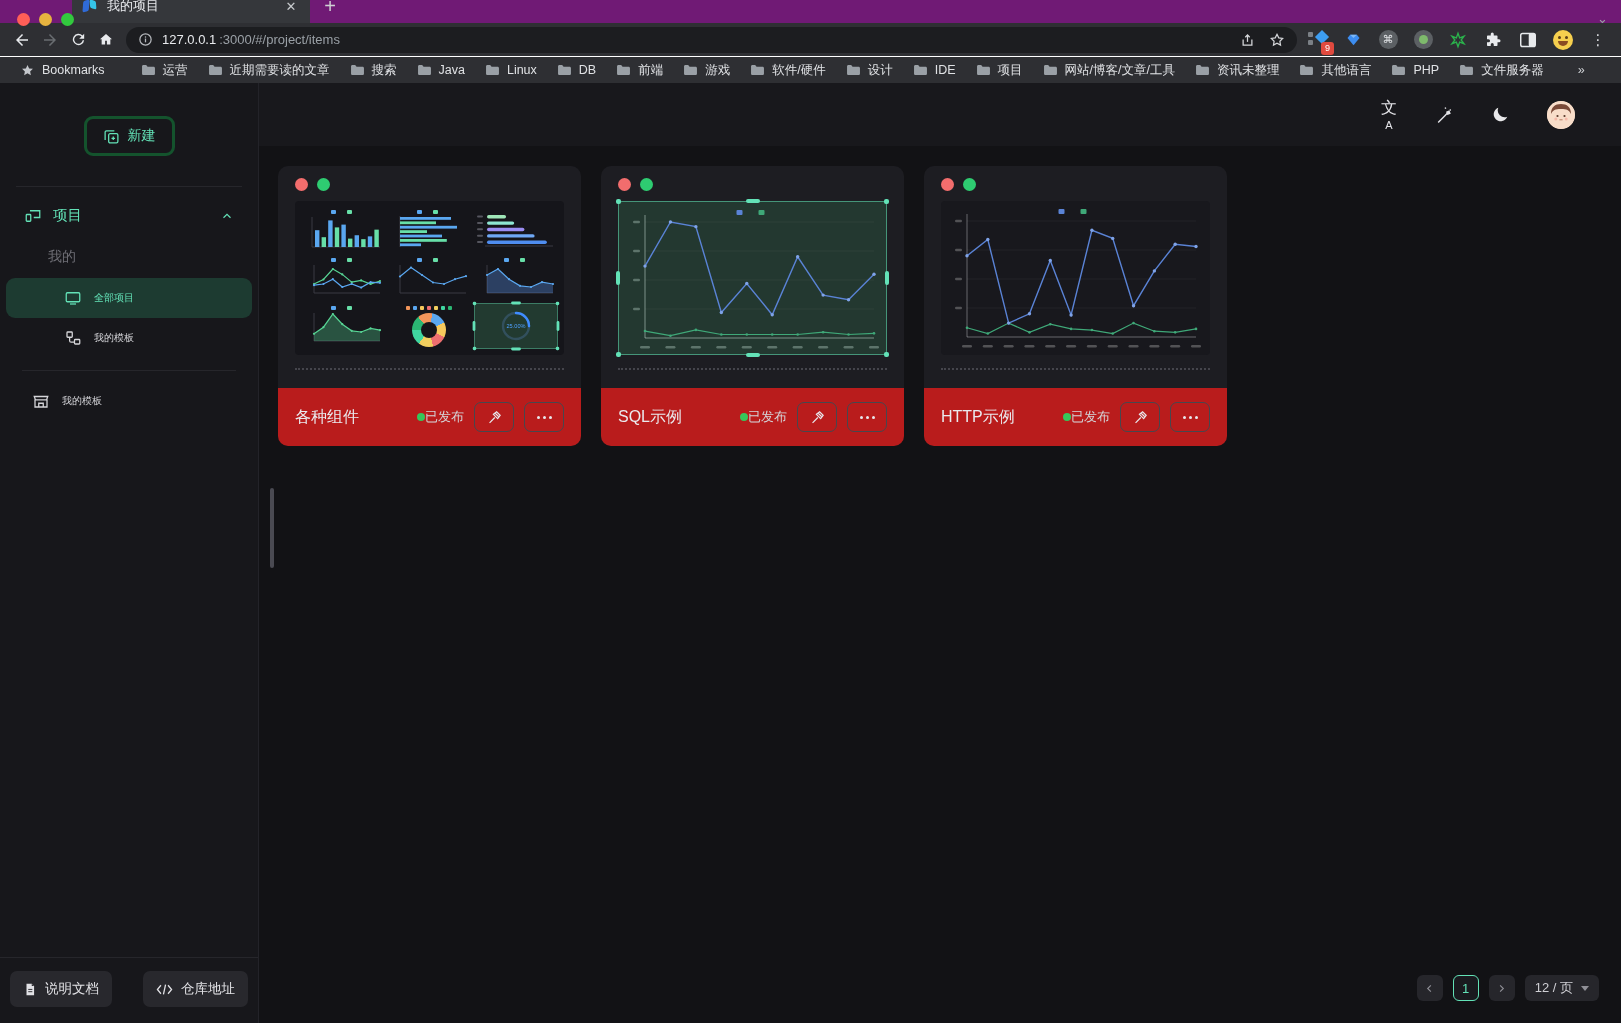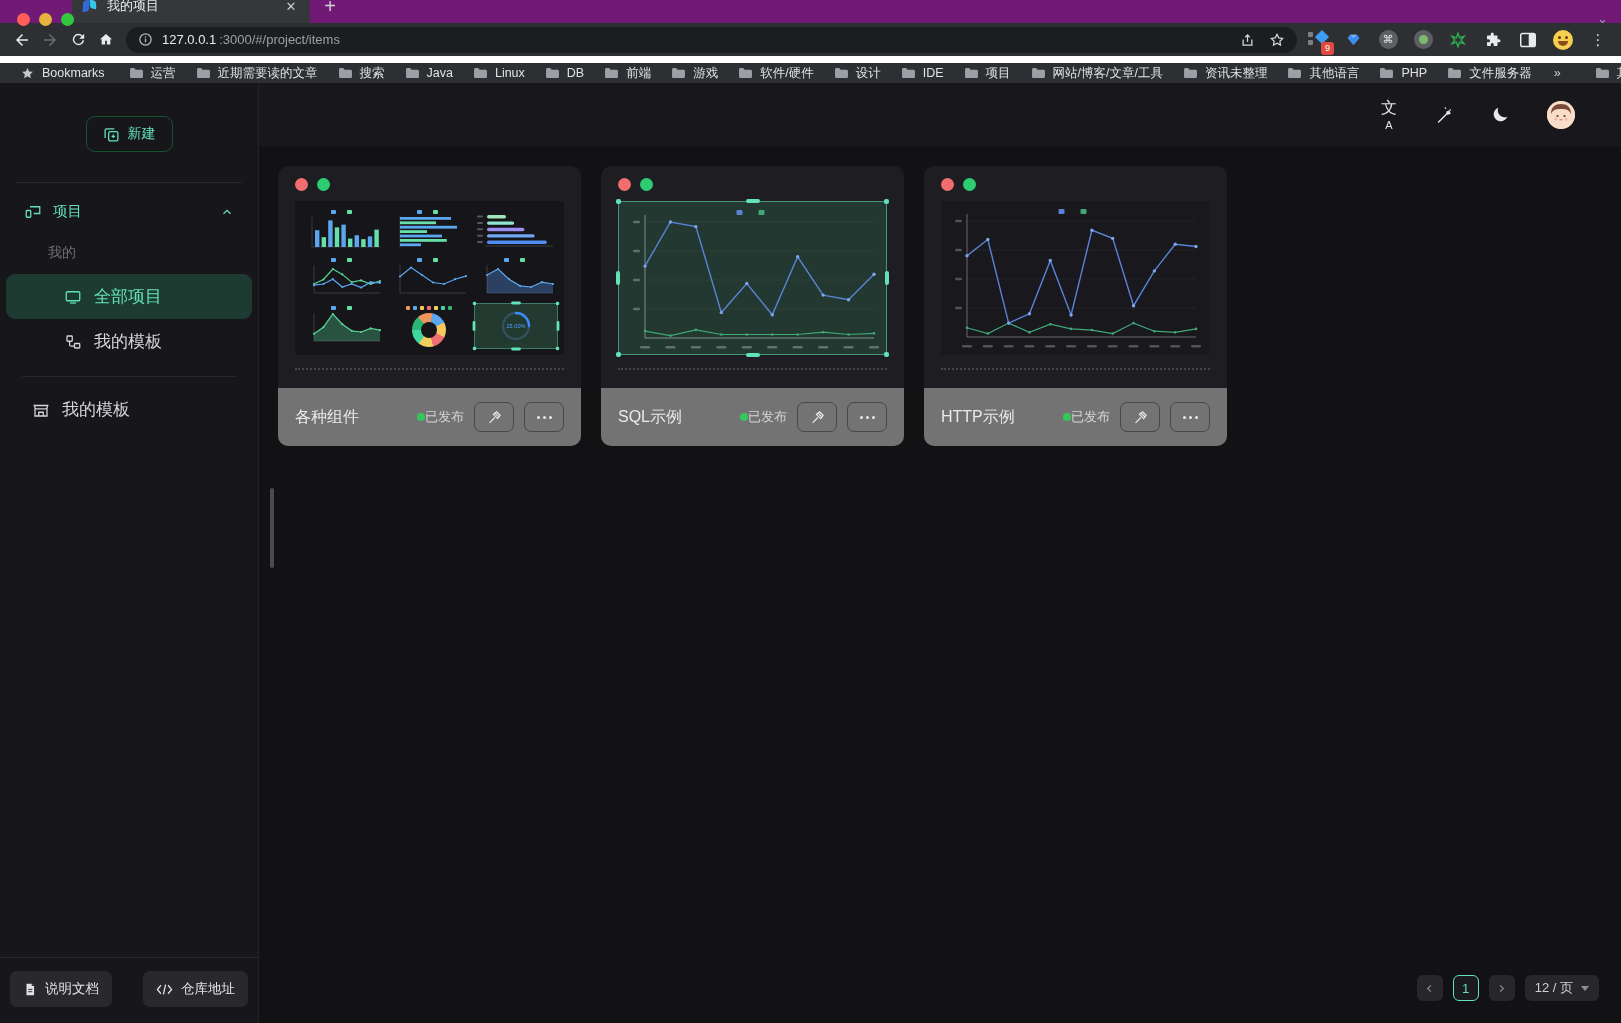--- a/index.html
+++ b/index.html
@@ -38,38 +38,38 @@
   .diamond{width:10px;height:10px;background:#3d9df0;transform:rotate(45deg);position:absolute;right:2px;top:3px}
   .minisq{position:absolute;width:5px;height:5px;background:#7b8086;border-radius:1px}
   .circle-icn{width:19px;height:19px;border-radius:50%;background:#5c6064;display:grid;place-items:center;color:#dfe1e4;font-size:11px}
   .record-in{width:9px;height:9px;border-radius:50%;background:#7eba6c}
   .emoji{width:20px;height:20px;border-radius:50%;background:#f6cf4e;position:relative}
   .emoji i{position:absolute;width:3px;height:3px;border-radius:50%;background:#5a3d18;top:6px}
   .emoji .e1{left:5px}.emoji .e2{right:5px}
   .emoji u{position:absolute;left:5px;right:5px;bottom:4px;height:5px;border-radius:0 0 6px 6px;background:#8a4b22}
   .kebab{color:#d5d7da;font-size:15px;letter-spacing:0}
 
-  .bookmarksbar{height:27px;background:#2e2f33;border-top:7px solid #ffffff;display:flex;align-items:center;
-    gap:4px;padding:0 10px;font-size:12.5px;color:#e0e2e5;flex:none}
+  .bookmarksbar{height:27px;background:#2e2f33;border-top:1px solid #ffffff;display:flex;align-items:center;
+    gap:16px;padding:0 10px;font-size:12.5px;color:#e0e2e5;flex:none}
   .bm{display:flex;align-items:center;gap:7px;padding:0 10px;white-space:nowrap}
   .bm-star svg{display:block}
   .bm-overflow{color:#cfd2d6;padding:0 8px}
   .bm-sep{width:1px;height:16px;background:#505357;margin:0 4px}
 
   
   .app{flex:1;display:flex;min-height:0;background:#121215}
   .sidebar{width:259px;flex:none;background:#17171b;border-right:1px solid #232329;position:relative}
   .new-btn{margin:33px auto 0;display:flex;align-items:center;gap:8px;color:#63e2b7;
-    border:1px solid #14532d;border-radius:9px;padding:8px 16px;font-size:14px;background:transparent;width:max-content;cursor:pointer}
+    border:3px solid #14532d;border-radius:9px;padding:8px 16px;font-size:14px;background:transparent;width:max-content;cursor:pointer}
   .sdivider{height:1px;background:#26262b;margin:30px 16px 0}
   .menu{padding:8px 6px 0}
   .menu-group{display:flex;align-items:center;gap:11px;padding:11px 18px;color:#63e2b7;font-size:14.5px}
   .menu-group .chev{margin-left:auto;display:flex}
   .menu-sub{color:#6d6d74;font-size:14px;padding:12px 16px 12px 42px}
-  .menu-item{display:flex;align-items:center;gap:12px;padding:11px 16px 11px 58px;color:#d6d6da;font-size:17px;border-radius:9px;cursor:pointer}
+  .menu-item{display:flex;align-items:center;gap:12px;padding:11px 16px 11px 58px;color:#d6d6da;font-size:10px;border-radius:9px;cursor:pointer}
   .menu-item.active{background:#1d3b31;color:#63e2b7}
   .menu-item.lvl1{padding-left:26px}
   .sidebar-bottom{position:absolute;left:0;right:0;bottom:0;border-top:1px solid #26262b;
     padding:13px 10px 16px;display:flex;justify-content:space-between}
   .sbtn{display:flex;align-items:center;gap:8px;background:#28282d;border:none;border-radius:7px;
     padding:9px 13px;color:#e2e2e6;font-size:13.5px;cursor:pointer}
 
   .main{flex:1;position:relative;display:flex;flex-direction:column;min-width:0}
   .main-header{height:63px;background:#18181c;display:flex;align-items:center;padding:0 46px 0 28px;flex:none}
   .main-title{font-size:30px;color:#f03232;letter-spacing:1px}
@@ -84,21 +84,21 @@
   .card-dots{padding-top:12px;display:flex;gap:9px}
   .cdot{width:13px;height:13px;border-radius:50%}
   .cdot.r{background:#f26d6d}.cdot.g{background:#2ecc71}
   .thumb{margin-top:10px;height:154px;border-radius:4px;position:relative}
   .grid-thumb{background:#15151a;display:grid;grid-template-columns:repeat(3,1fr);grid-template-rows:repeat(3,1fr);gap:2px;padding:6px 6px}
   .gcell{position:relative;display:flex;align-items:center;justify-content:center;flex-direction:column}
   .chart-thumb{overflow:visible}
   .chart-thumb.selected{background:#233830;border:1px solid rgba(99,226,183,.55)}
   .chart-thumb.plain{background:#18181d}
   .dotted-sep{margin-top:13px;border-top:2px dotted #45454c;height:0}
-  .card-footer{position:absolute;left:0;right:0;bottom:0;height:58px;background:#737373;
+  .card-footer{position:absolute;left:0;right:0;bottom:0;height:58px;background:#b91c1c;
     border-radius:0 0 10px 10px;display:flex;align-items:center;padding:0 17px;gap:10px}
   .card-title{font-size:16px;color:#eaeaee;flex:1}
   .status{display:flex;align-items:center;color:#d4d4d8;font-size:13px}
   .sdot{width:8px;height:8px;border-radius:50%;background:#35c75a;display:inline-block}
   .icon-btn{min-width:40px;height:30px;border:1px solid #47474e;border-radius:7px;background:transparent;
     color:#e8e8ec;display:flex;align-items:center;justify-content:center;gap:2px;cursor:pointer;padding:0 8px}
   .mdot{width:3px;height:3px;border-radius:50%;background:#e8e8ec;display:inline-block}
 
   .handle{position:absolute;background:#63e2b7;border-radius:2px;z-index:3}
   .h-tm{top:-3px;left:50%;margin-left:-7px;width:14px;height:4px}

